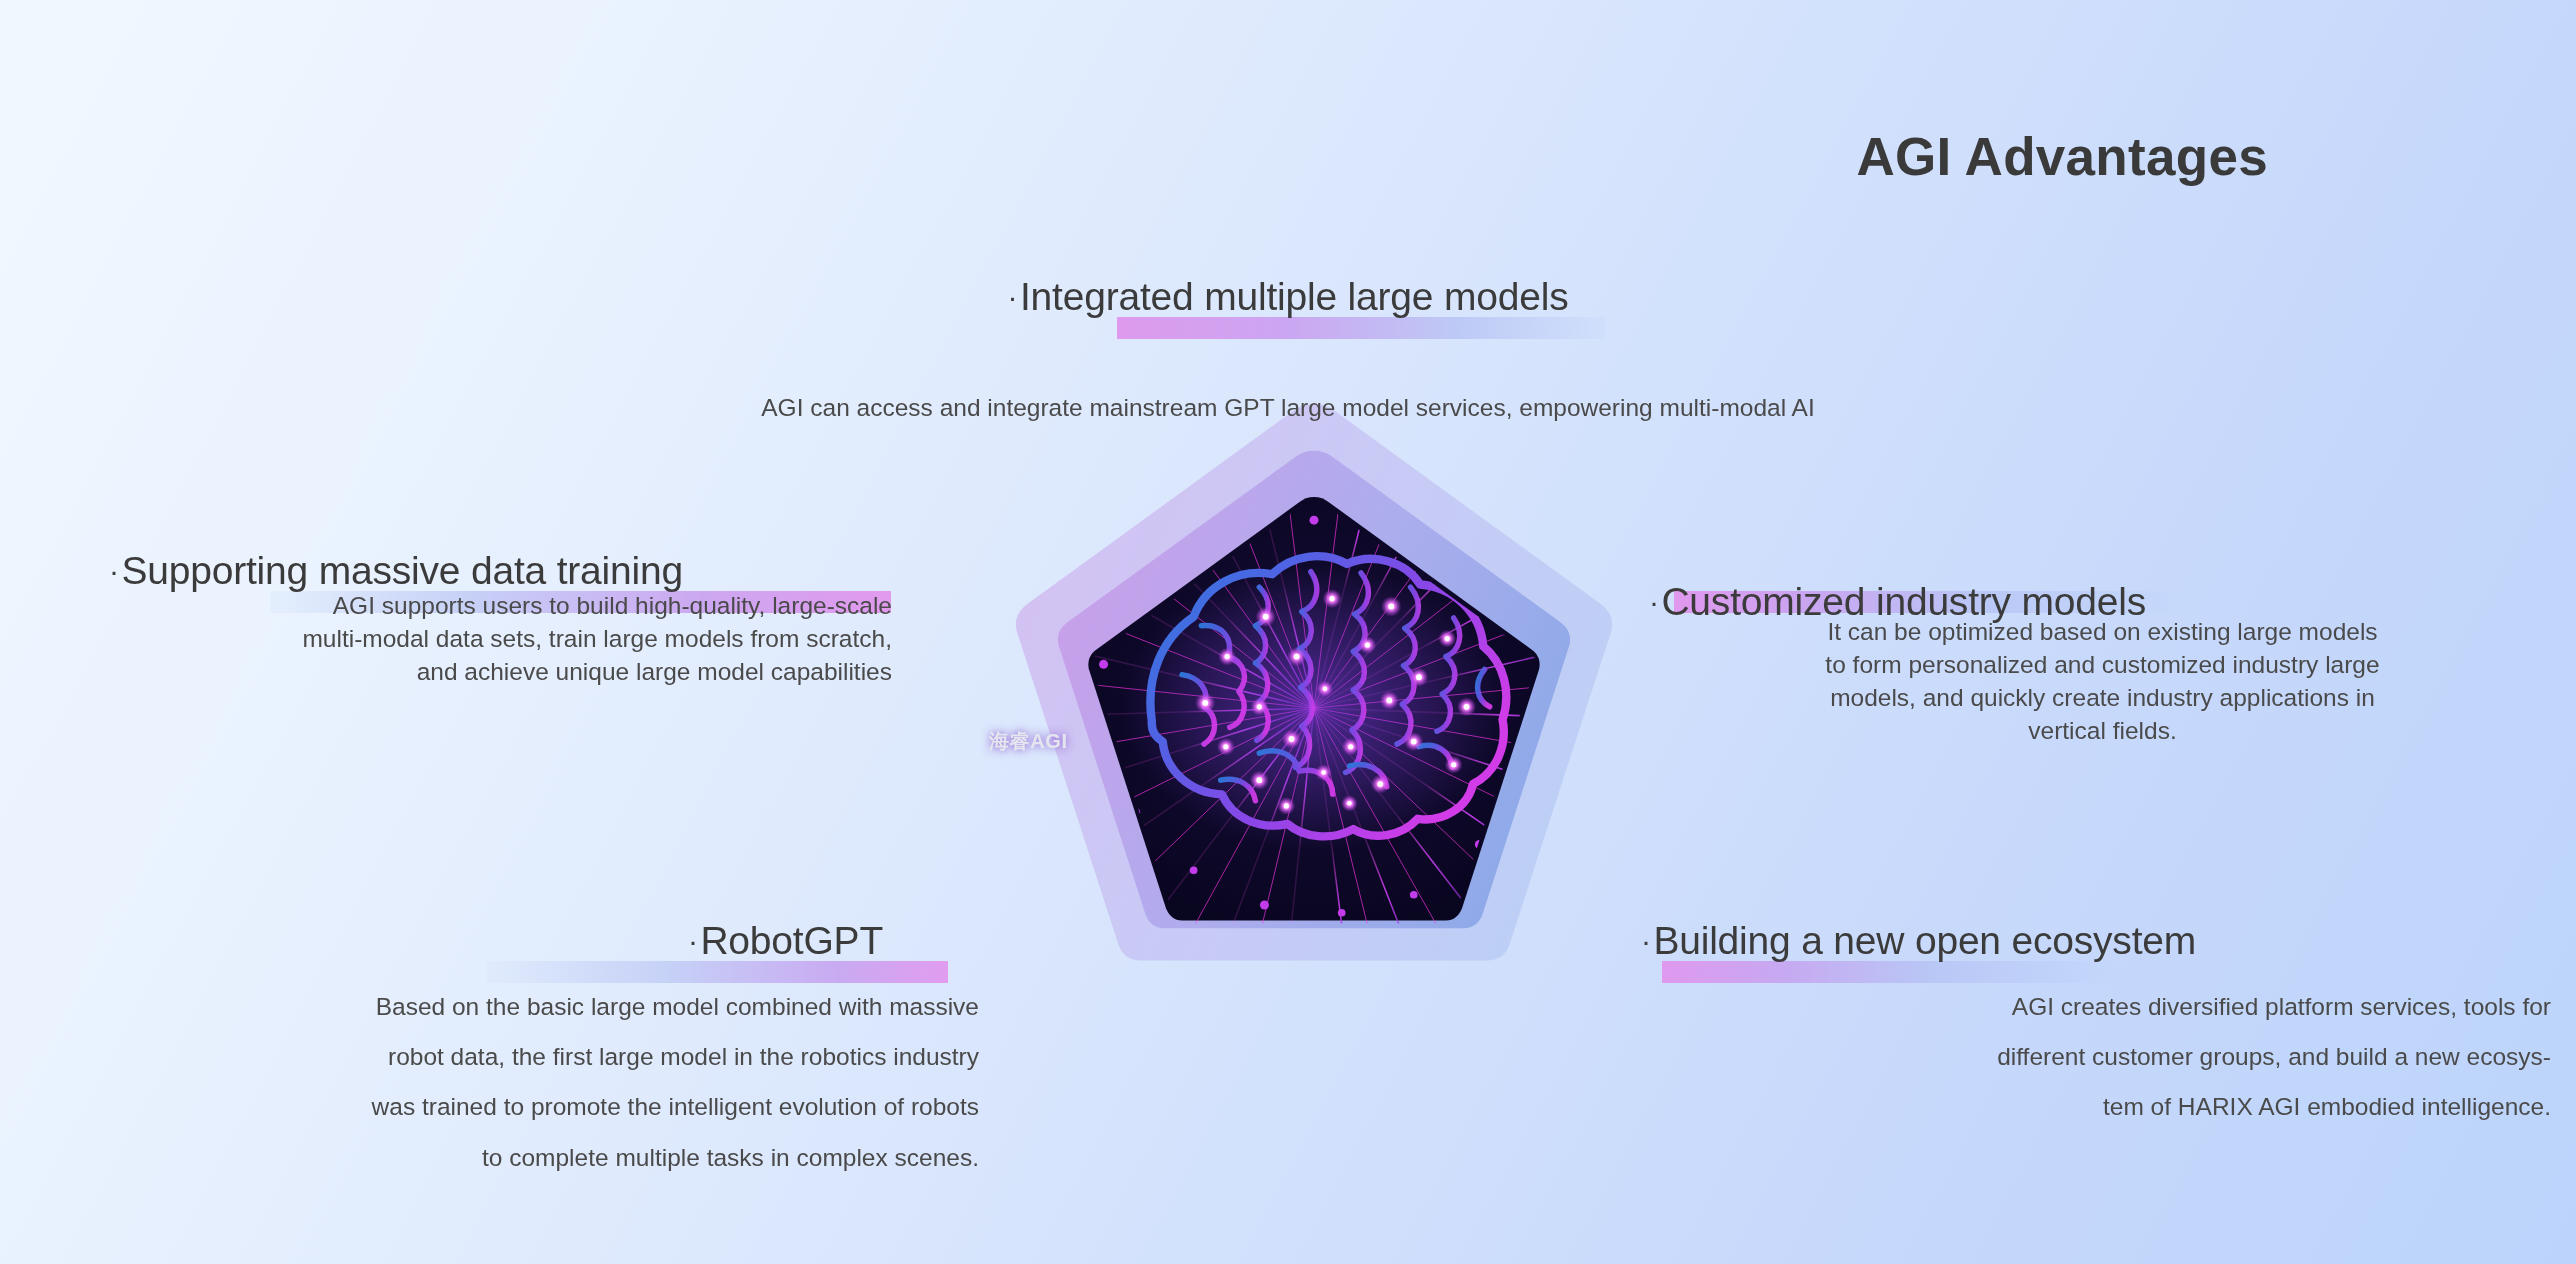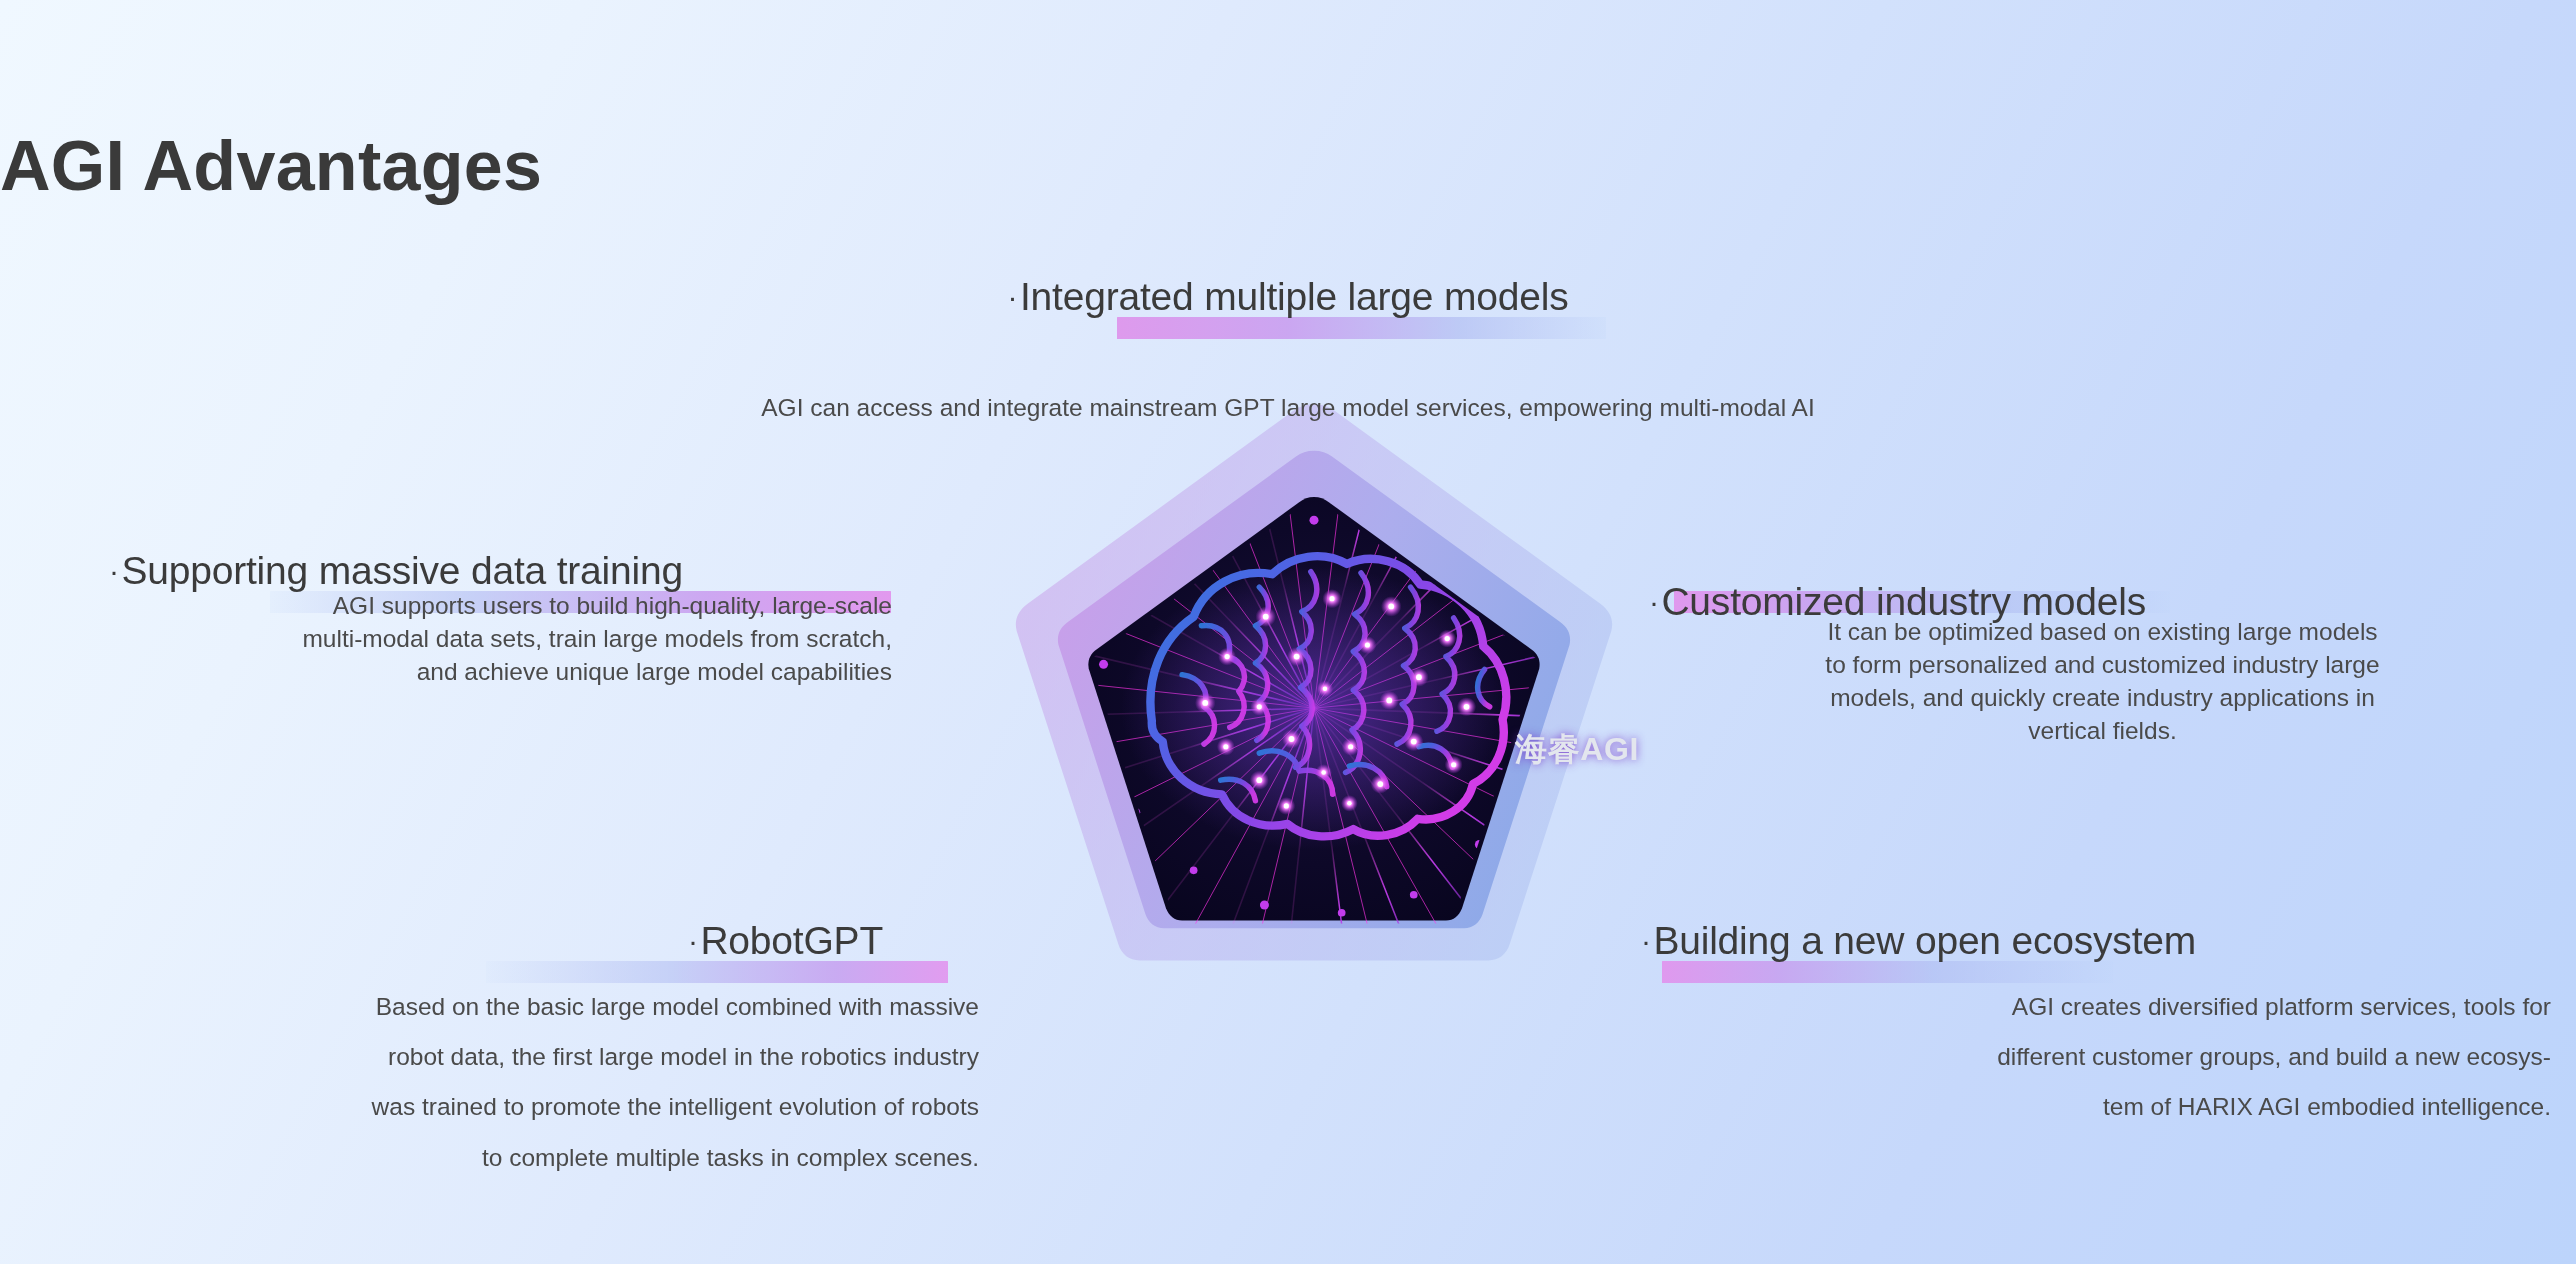--- a/index.html
+++ b/index.html
@@ -29,22 +29,22 @@
     font-weight:400;
     color:#4a4a4a;
     line-height:1.35;
     z-index:6;
     white-space:pre-line;
   }
   .body-txt.loose{line-height:2.05;margin-left:32px;}
 
   
   #page-title{
-    position:absolute;left:0;top:126px;width:2268px;text-align:left;
-    font-size:70px;font-weight:700;color:#3a3a3a;letter-spacing:0.3px;z-index:7;
+    position:absolute;left:0;top:126px;width:2268px;text-align:right;
+    font-size:53px;font-weight:700;color:#3a3a3a;letter-spacing:0.3px;z-index:7;
   }
 
   
   #h-top{left:0;top:277px;width:2576px;text-align:center;}
   #hl-top{left:1117px;top:317px;width:489px;
     background:linear-gradient(90deg,rgba(222,140,234,.85) 0%,rgba(199,150,238,.8) 35%,rgba(168,180,240,.55) 70%,rgba(178,205,247,.12) 100%);}
   #b-top{left:0;top:351px;width:2576px;text-align:center;margin-top:40px;}
 
   
   #h-l1{left:109px;top:551px;}
@@ -69,22 +69,22 @@
   #hl-r2{left:1662px;top:961px;width:451px;
     background:linear-gradient(90deg,rgba(226,142,236,.86) 0%,rgba(198,152,238,.76) 26%,rgba(168,180,240,.48) 60%,rgba(178,205,247,.06) 100%);}
   #b-r2{left:1662px;top:982px;width:857px;text-align:right;}
 
   
   #center-graphic{
     position:absolute;left:989px;top:386px;width:650px;height:715px;z-index:3;
   }
   #center-graphic svg{display:block;width:100%;height:100%;}
   #brain-label{
-    position:absolute;left:989px;top:728px;width:650px;text-align:right;
-    font-size:32px;font-weight:700;color:#e3e6ee;z-index:5;letter-spacing:0.6px;
+    position:absolute;left:989px;top:728px;width:650px;text-align:left;
+    font-size:20px;font-weight:700;color:#e3e6ee;z-index:5;letter-spacing:0.6px;
     text-shadow:0 0 9px rgba(120,60,200,.85);
   }
 </style>
 </head>
 <body>
 
 <div id="page-title">AGI Advantages</div>
 
 <div class="hl" id="hl-top"></div>
 <div class="heading" id="h-top"><span class="bullet">·</span><span>Integrated multiple large models</span></div>

